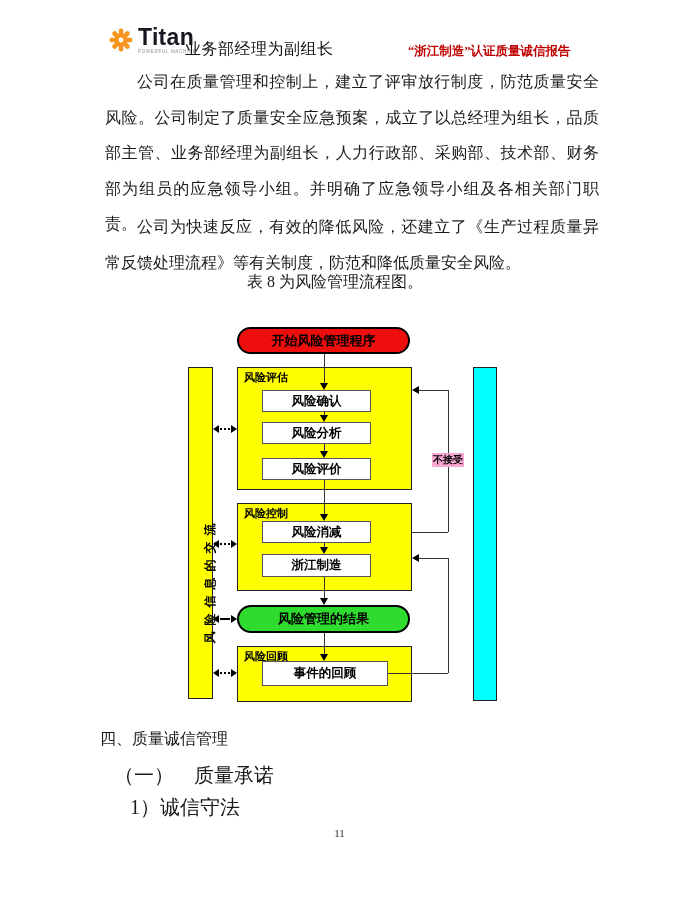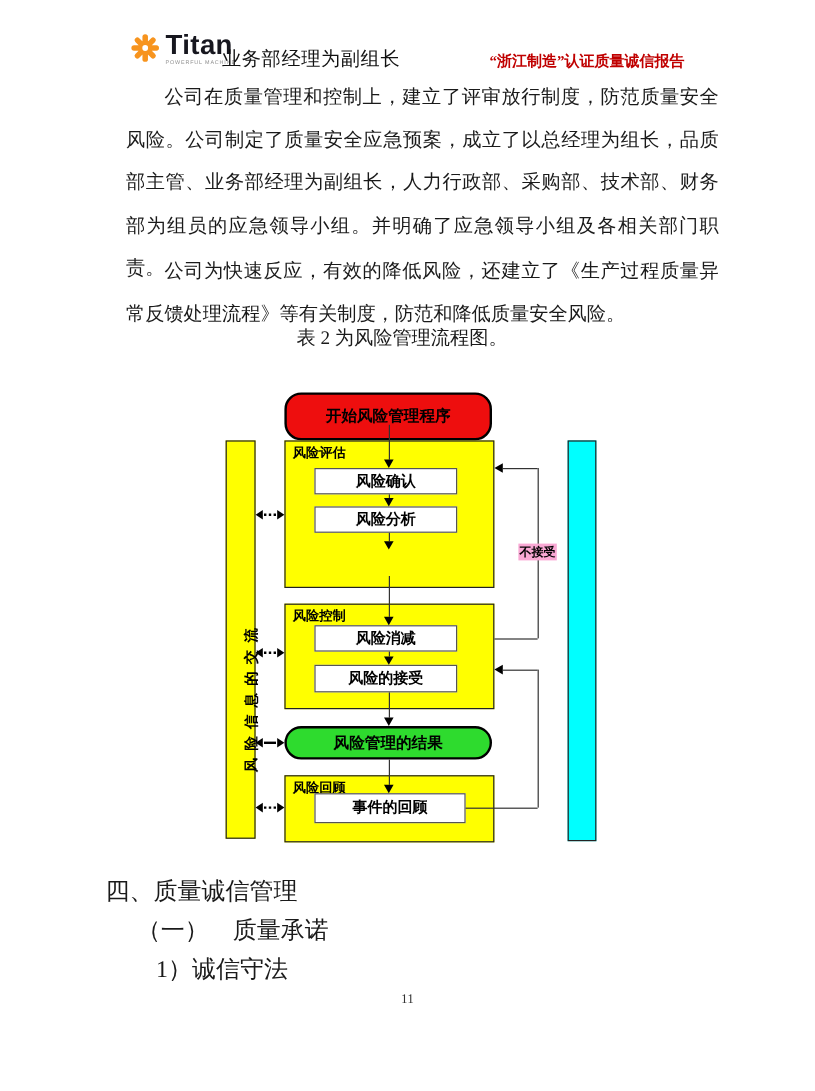--- a/index.html
+++ b/index.html
@@ -21,28 +21,28 @@
             text-align:justify;text-indent:2em;}
   .p1{top:64px;} .p2{top:209px;}
   .caption{position:absolute;left:247px;top:272px;font-size:16px;}
 
   
   .flow{position:absolute;left:180px;top:320px;width:330px;height:395px;
         font-family:"Liberation Sans","DejaVu Sans",sans-serif;}
   .flow *{box-sizing:border-box;}
   .pill{position:absolute;left:57px;width:173px;border:2px solid #000;border-radius:14px;
         display:flex;align-items:center;justify-content:center;font-weight:bold;font-size:13px;color:#000;}
-  .pill-start{top:7px;height:40px;background:#ee0e0e;}
+  .pill-start{top:7px;height:27px;background:#ee0e0e;}
   .pill-result{top:285px;height:28px;background:#2edb2e;}
   .container-box{position:absolute;left:57px;width:175px;background:#ffff00;border:1px solid #222;}
   .box-assessment{top:47px;height:123px;}
   .box-control{top:183px;height:88px;}
   .box-review{top:326px;height:56px;}
   .container-label{position:absolute;left:6px;top:2px;font-size:11px;font-weight:bold;color:#000;}
-  .step{position:absolute;left:82px;width:119px;height:22px;background:#fff;border:1px solid #555;
+  .step{position:absolute;left:82px;width:109px;height:22px;background:#fff;border:1px solid #555;
         display:flex;align-items:center;justify-content:center;font-weight:bold;font-size:12.5px;color:#000;}
   .sidebar{position:absolute;border:1px solid #222;}
   .bar-left{left:8px;top:47px;width:25px;height:332px;background:#ffff00;}
   .bar-right{left:293px;top:47px;width:24px;height:334px;background:#00ffff;}
   .vtext{position:absolute;text-align:center;font-weight:bold;font-size:12px;color:#000;letter-spacing:6px;}
   .vtext-left{width:332px;height:25px;line-height:25px;left:-145px;top:200px;transform:rotate(-90deg);}
 
   .vline{position:absolute;width:1px;background:#333;}
   .hline{position:absolute;height:1px;background:#333;}
   .tri-down{position:absolute;width:0;height:0;border-left:4px solid transparent;
@@ -51,21 +51,21 @@
             border-bottom:4px solid transparent;border-right:7px solid #000;}
   .connector{position:absolute;left:33px;width:24px;height:9px;display:flex;align-items:center;}
   .connector .c-left{width:0;height:0;border-top:4px solid transparent;border-bottom:4px solid transparent;border-right:6px solid #000;}
   .connector .c-right{width:0;height:0;border-top:4px solid transparent;border-bottom:4px solid transparent;border-left:6px solid #000;}
   .connector .c-mid{flex:1;height:0;border-top:2px dotted #000;margin:0 1px;}
   .connector .c-mid.solid{border-top-style:solid;}
   .reject{position:absolute;left:268px;top:133px;transform:translateX(-50%);background:#f9a8d4;
           padding:0 1px;font-size:10px;font-weight:bold;color:#000;}
 
   
-  .h-sec{position:absolute;left:88px;top:729px;font-size:20px;}
+  .h-sec{position:absolute;left:100px;top:729px;font-size:16px;}
   .h-sub{position:absolute;left:114px;top:762px;font-size:20px;}
   .h-item{position:absolute;left:130px;top:794px;font-size:20px;}
   .pageno{position:absolute;left:0;top:827px;width:100%;text-align:center;font-size:11px;color:#333;}
 </style>
 </head>
 <body>
 
 <div class="page">
 
   <div class="logo">
@@ -82,44 +82,45 @@
     <div class="brand-block">
       <span class="brand">Titan</span>
       <span class="tagline">POWERFUL MACHINE</span>
     </div>
   </div>
   <div class="company">业务部经理为副组长</div>
   <div class="report-title">“浙江制造”认证质量诚信报告</div>
 
   <div class="bodytext p1">公司在质量管理和控制上，建立了评审放行制度，防范质量安全风险。公司制定了质量安全应急预案，成立了以总经理为组长，品质部主管、业务部经理为副组长，人力行政部、采购部、技术部、财务部为组员的应急领导小组。并明确了应急领导小组及各相关部门职责。</div>
   <div class="bodytext p2">公司为快速反应，有效的降低风险，还建立了《生产过程质量异常反馈处理流程》等有关制度，防范和降低质量安全风险。</div>
-  <div class="caption">表 2 为风险管理流程图。</div>
+  <div class="caption">表 8 为风险管理流程图。</div>
 
   <div class="flow">
 
     <div class="sidebar bar-left">
       <div class="vtext vtext-left">风险信息的交流</div>
     </div>
     <div class="sidebar bar-right">
       
     </div>
 
     <div class="pill pill-start">开始风险管理程序</div>
 
     <div class="container-box box-assessment">
       <span class="container-label">风险评估</span>
     </div>
     <div class="step" style="top:70px">风险确认</div>
     <div class="step" style="top:102px">风险分析</div>
+    <div class="step" style="top:138px">风险评价</div>
 
     <div class="container-box box-control">
       <span class="container-label">风险控制</span>
     </div>
     <div class="step" style="top:201px">风险消减</div>
-    <div class="step" style="top:234px;height:23px">风险的接受</div>
+    <div class="step" style="top:234px;height:23px">浙江制造</div>
 
     <div class="pill pill-result">风险管理的结果</div>
 
     <div class="container-box box-review">
       <span class="container-label">风险回顾</span>
     </div>
     <div class="step" style="top:341px;height:25px;width:126px">事件的回顾</div>
 
     <div class="vline" style="left:144px;top:34px;height:29px"></div>
     <div class="tri-down" style="left:140px;top:63px"></div>

